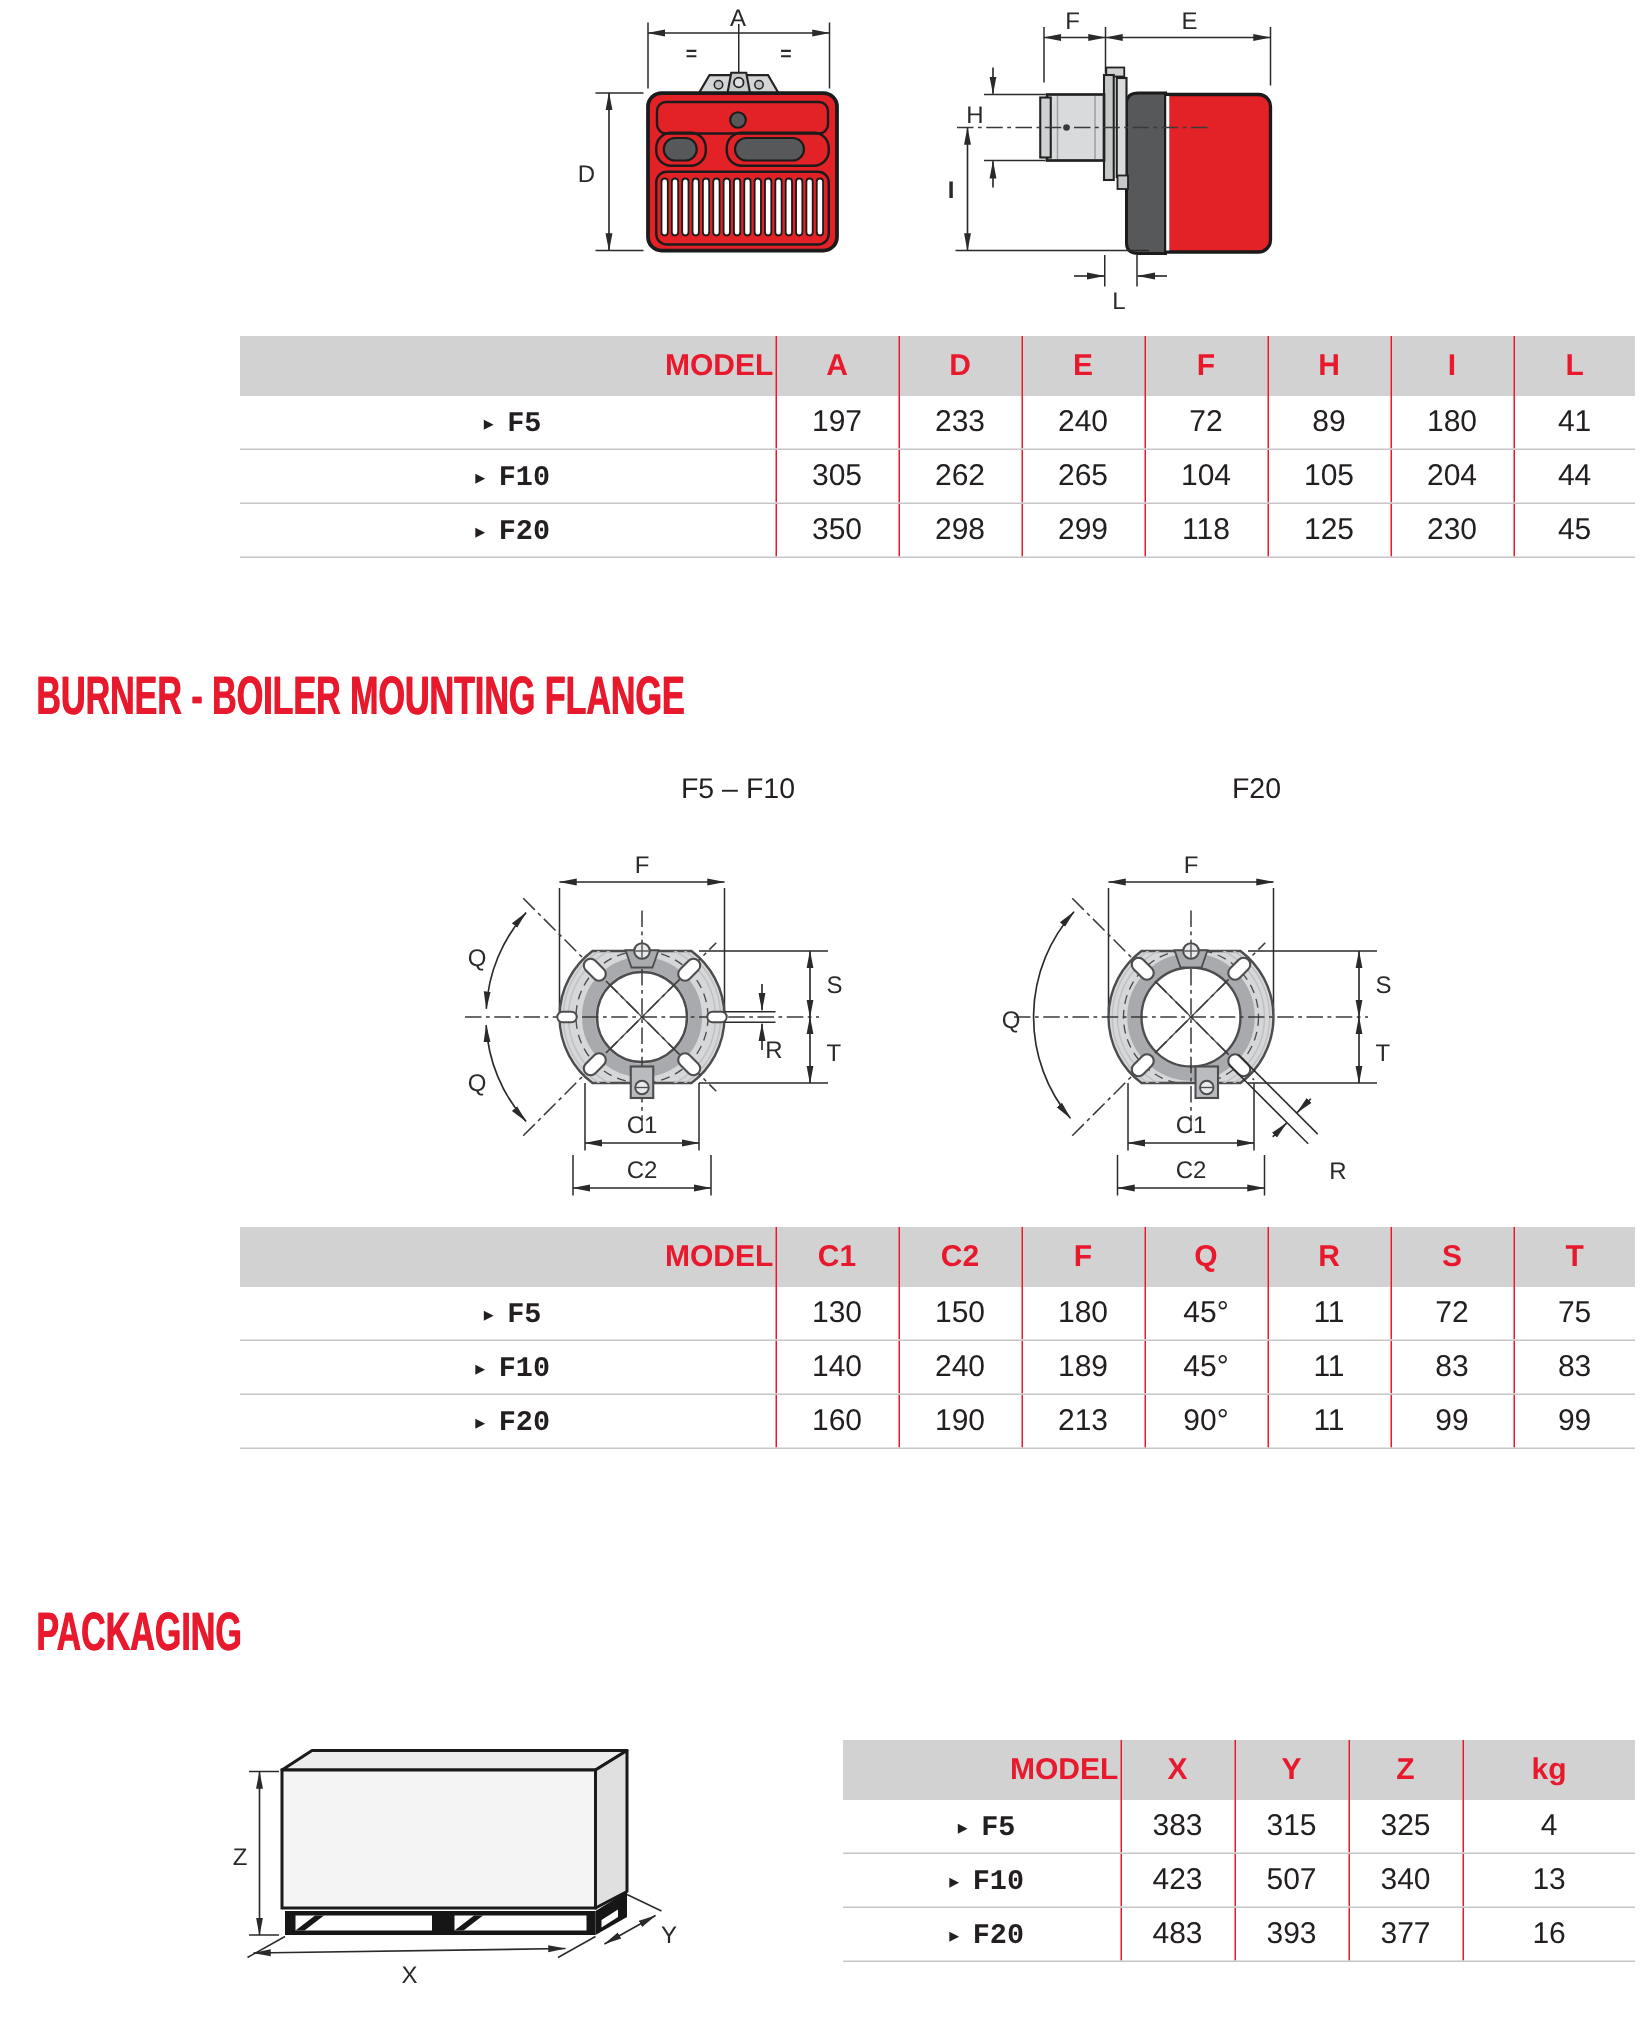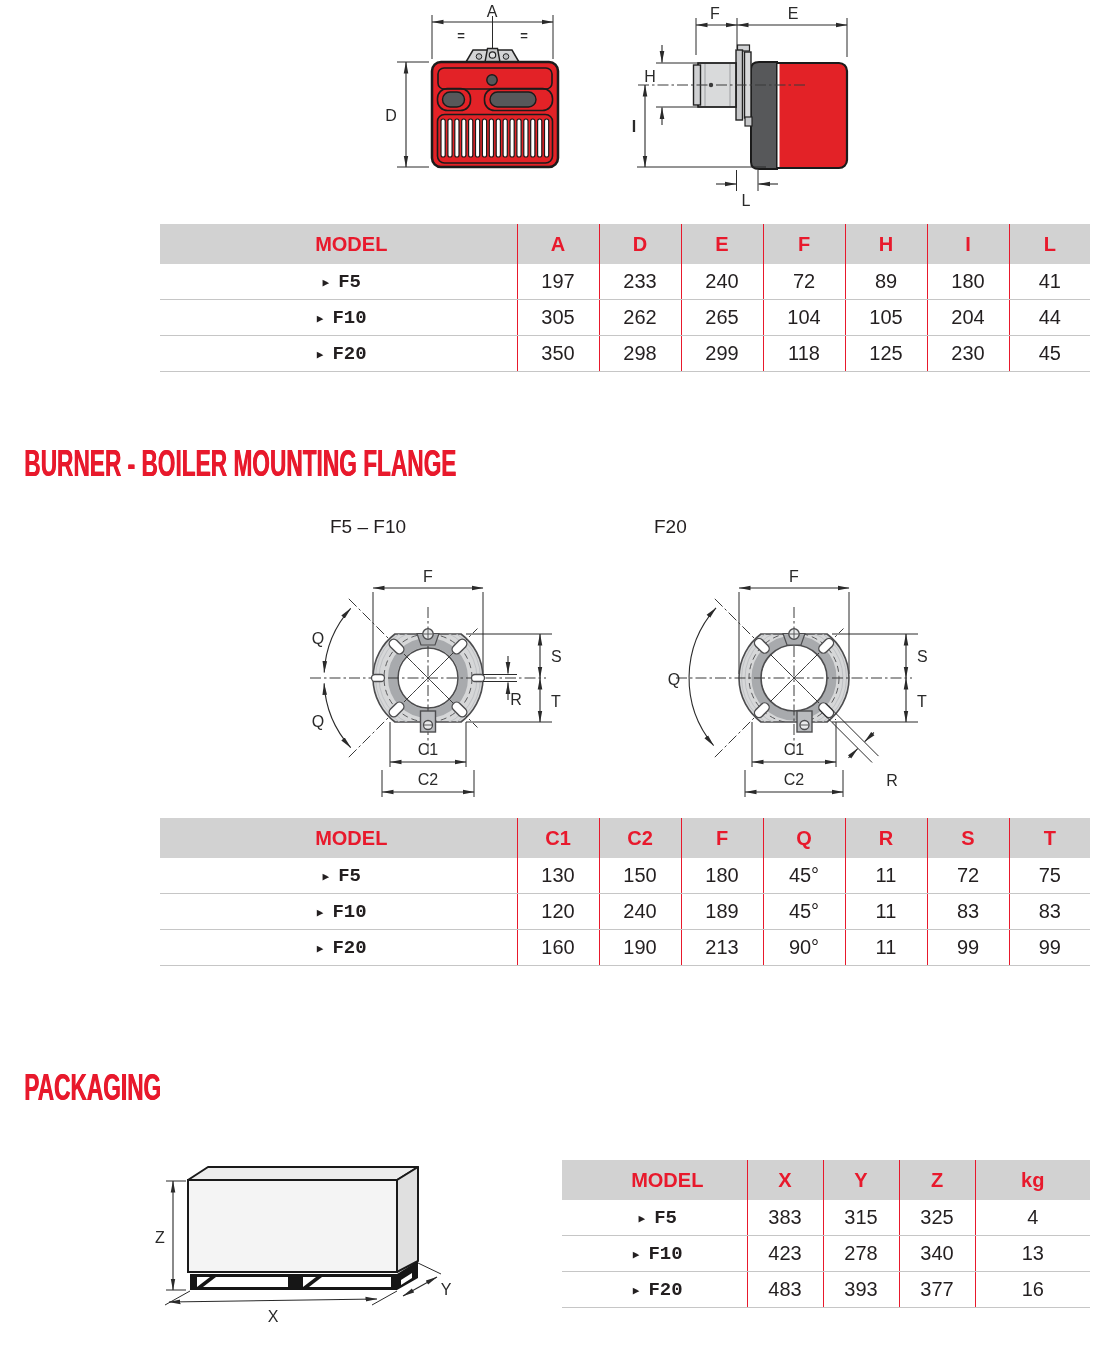--- a/index.html
+++ b/index.html
@@ -7,30 +7,30 @@
     width:1096px;height:1346px;position:relative;background:#fff;
     font-family:"Liberation Sans",sans-serif;color:#231f20;overflow:hidden;
   }
   
   .red-title{
     position:absolute;left:24px;color:var(--accent,#e8192c);
     font-size:36px;font-weight:700;line-height:36px;white-space:nowrap;
     transform:scaleX(0.63);transform-origin:left center;
     letter-spacing:0px;text-shadow:0.9px 0 currentColor;
   }
-  .diag-title{position:absolute;top:516px;width:200px;text-align:left;
+  .diag-title{position:absolute;top:516px;width:200px;text-align:right;
     font-size:19px;color:#231f20;}
   
   table{border-collapse:collapse;table-layout:fixed;position:absolute;
     font-family:"Liberation Sans",sans-serif;}
   .dtab th{
     height:38px;background:var(--table-header-bg,#d2d2d2);
     color:var(--accent,#e8192c);font-size:20px;font-weight:700;text-align:center;
   }
-  .dtab th.model-h{text-align:center;padding-left:27px;}
+  .dtab th.model-h{text-align:right;padding-left:27px;}
   .dtab td{
     height:33px;text-align:center;font-size:20px;color:#231f20;
     border-bottom:1px solid #c6c6c6;
   }
   .dtab td.model-c{text-align:center;padding-left:8px;font-weight:700;font-size:19px;font-family:Liberation Mono, monospace;}
   .dtab td.v,.dtab th.v{border-left:1.5px solid var(--accent,#e8192c);}
   .tri{font-size:11px;padding-right:9px;position:relative;top:-1px;}
   
   .dl{stroke:#2a2a2a;stroke-width:1.1;fill:none;}
   .xl{stroke:#2a2a2a;stroke-width:1;fill:none;}
@@ -399,21 +399,21 @@
       <td class="v">130</td>
       <td class="v">150</td>
       <td class="v">180</td>
       <td class="v">45°</td>
       <td class="v">11</td>
       <td class="v">72</td>
       <td class="v">75</td>
     </tr>
     <tr>
       <td class="model-c"><span class="tri">▶</span><span>F10</span></td>
-      <td class="v">120</td>
+      <td class="v">140</td>
       <td class="v">240</td>
       <td class="v">189</td>
       <td class="v">45°</td>
       <td class="v">11</td>
       <td class="v">83</td>
       <td class="v">83</td>
     </tr>
     <tr>
       <td class="model-c"><span class="tri">▶</span><span>F20</span></td>
       <td class="v">160</td>
@@ -483,21 +483,21 @@
     <tr>
       <td class="model-c"><span class="tri">▶</span><span>F5</span></td>
       <td class="v">383</td>
       <td class="v">315</td>
       <td class="v">325</td>
       <td class="v">4</td>
     </tr>
     <tr>
       <td class="model-c"><span class="tri">▶</span><span>F10</span></td>
       <td class="v">423</td>
-      <td class="v">278</td>
+      <td class="v">507</td>
       <td class="v">340</td>
       <td class="v">13</td>
     </tr>
     <tr>
       <td class="model-c"><span class="tri">▶</span><span>F20</span></td>
       <td class="v">483</td>
       <td class="v">393</td>
       <td class="v">377</td>
       <td class="v">16</td>
     </tr>

